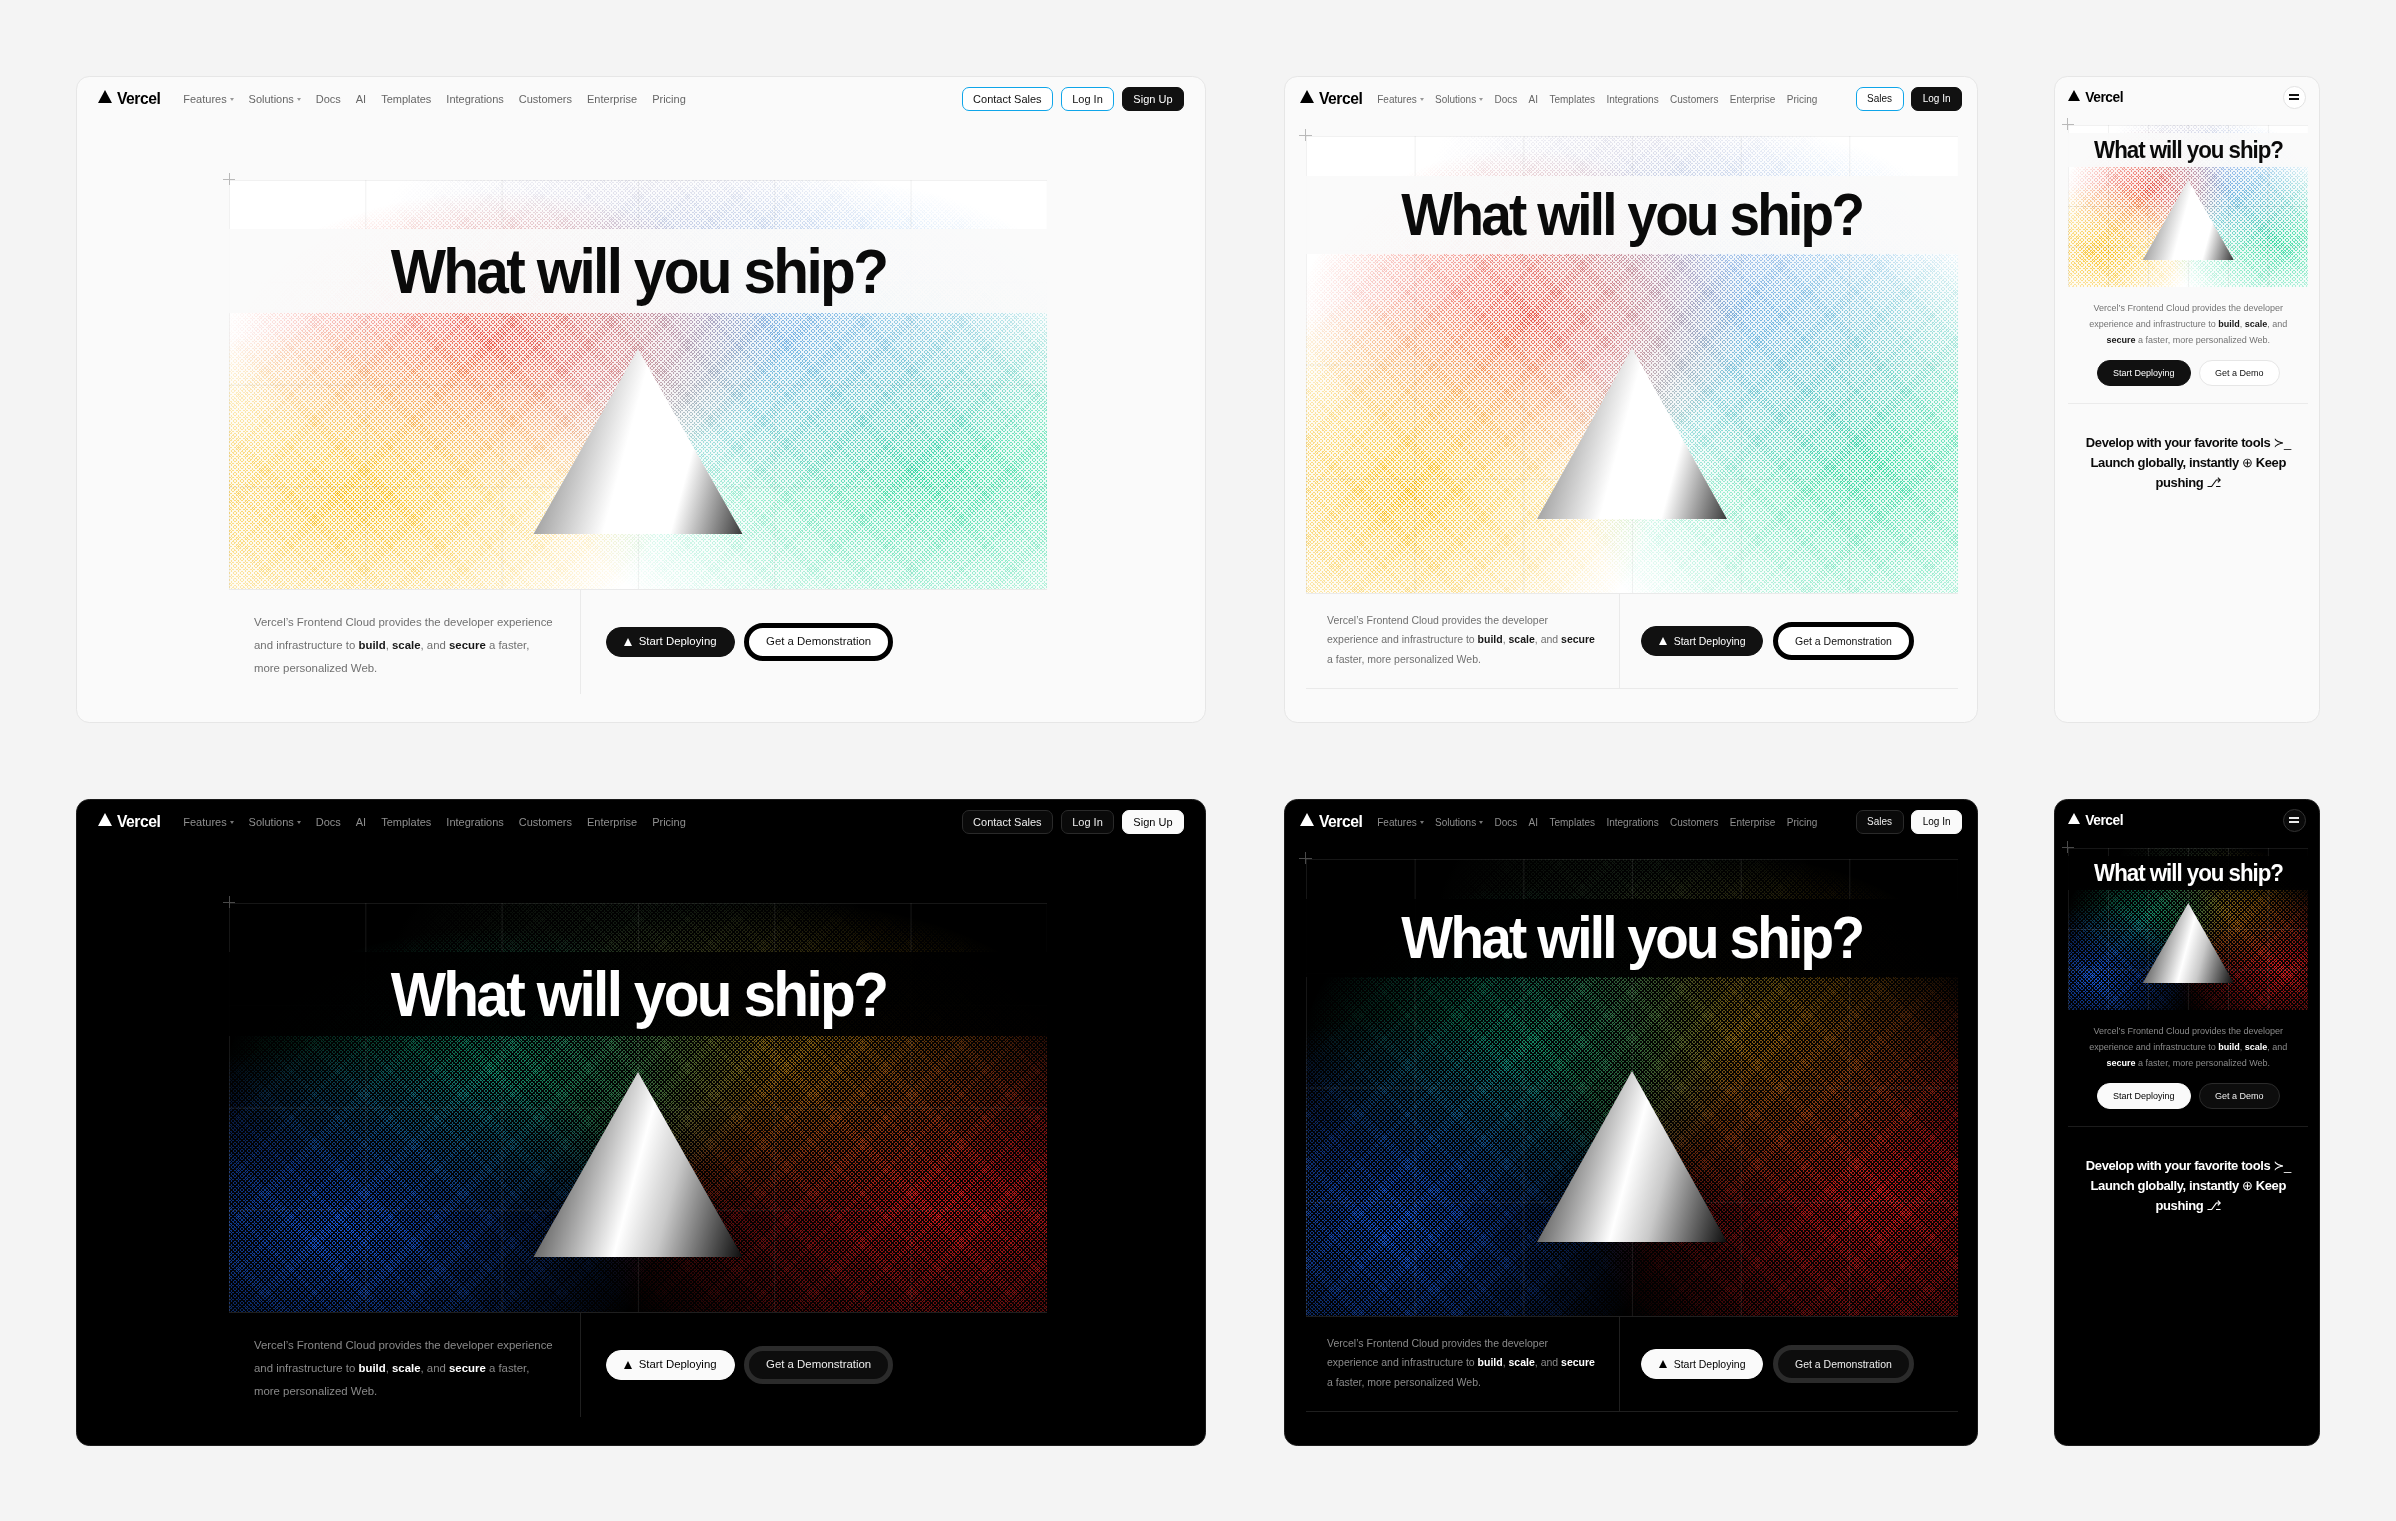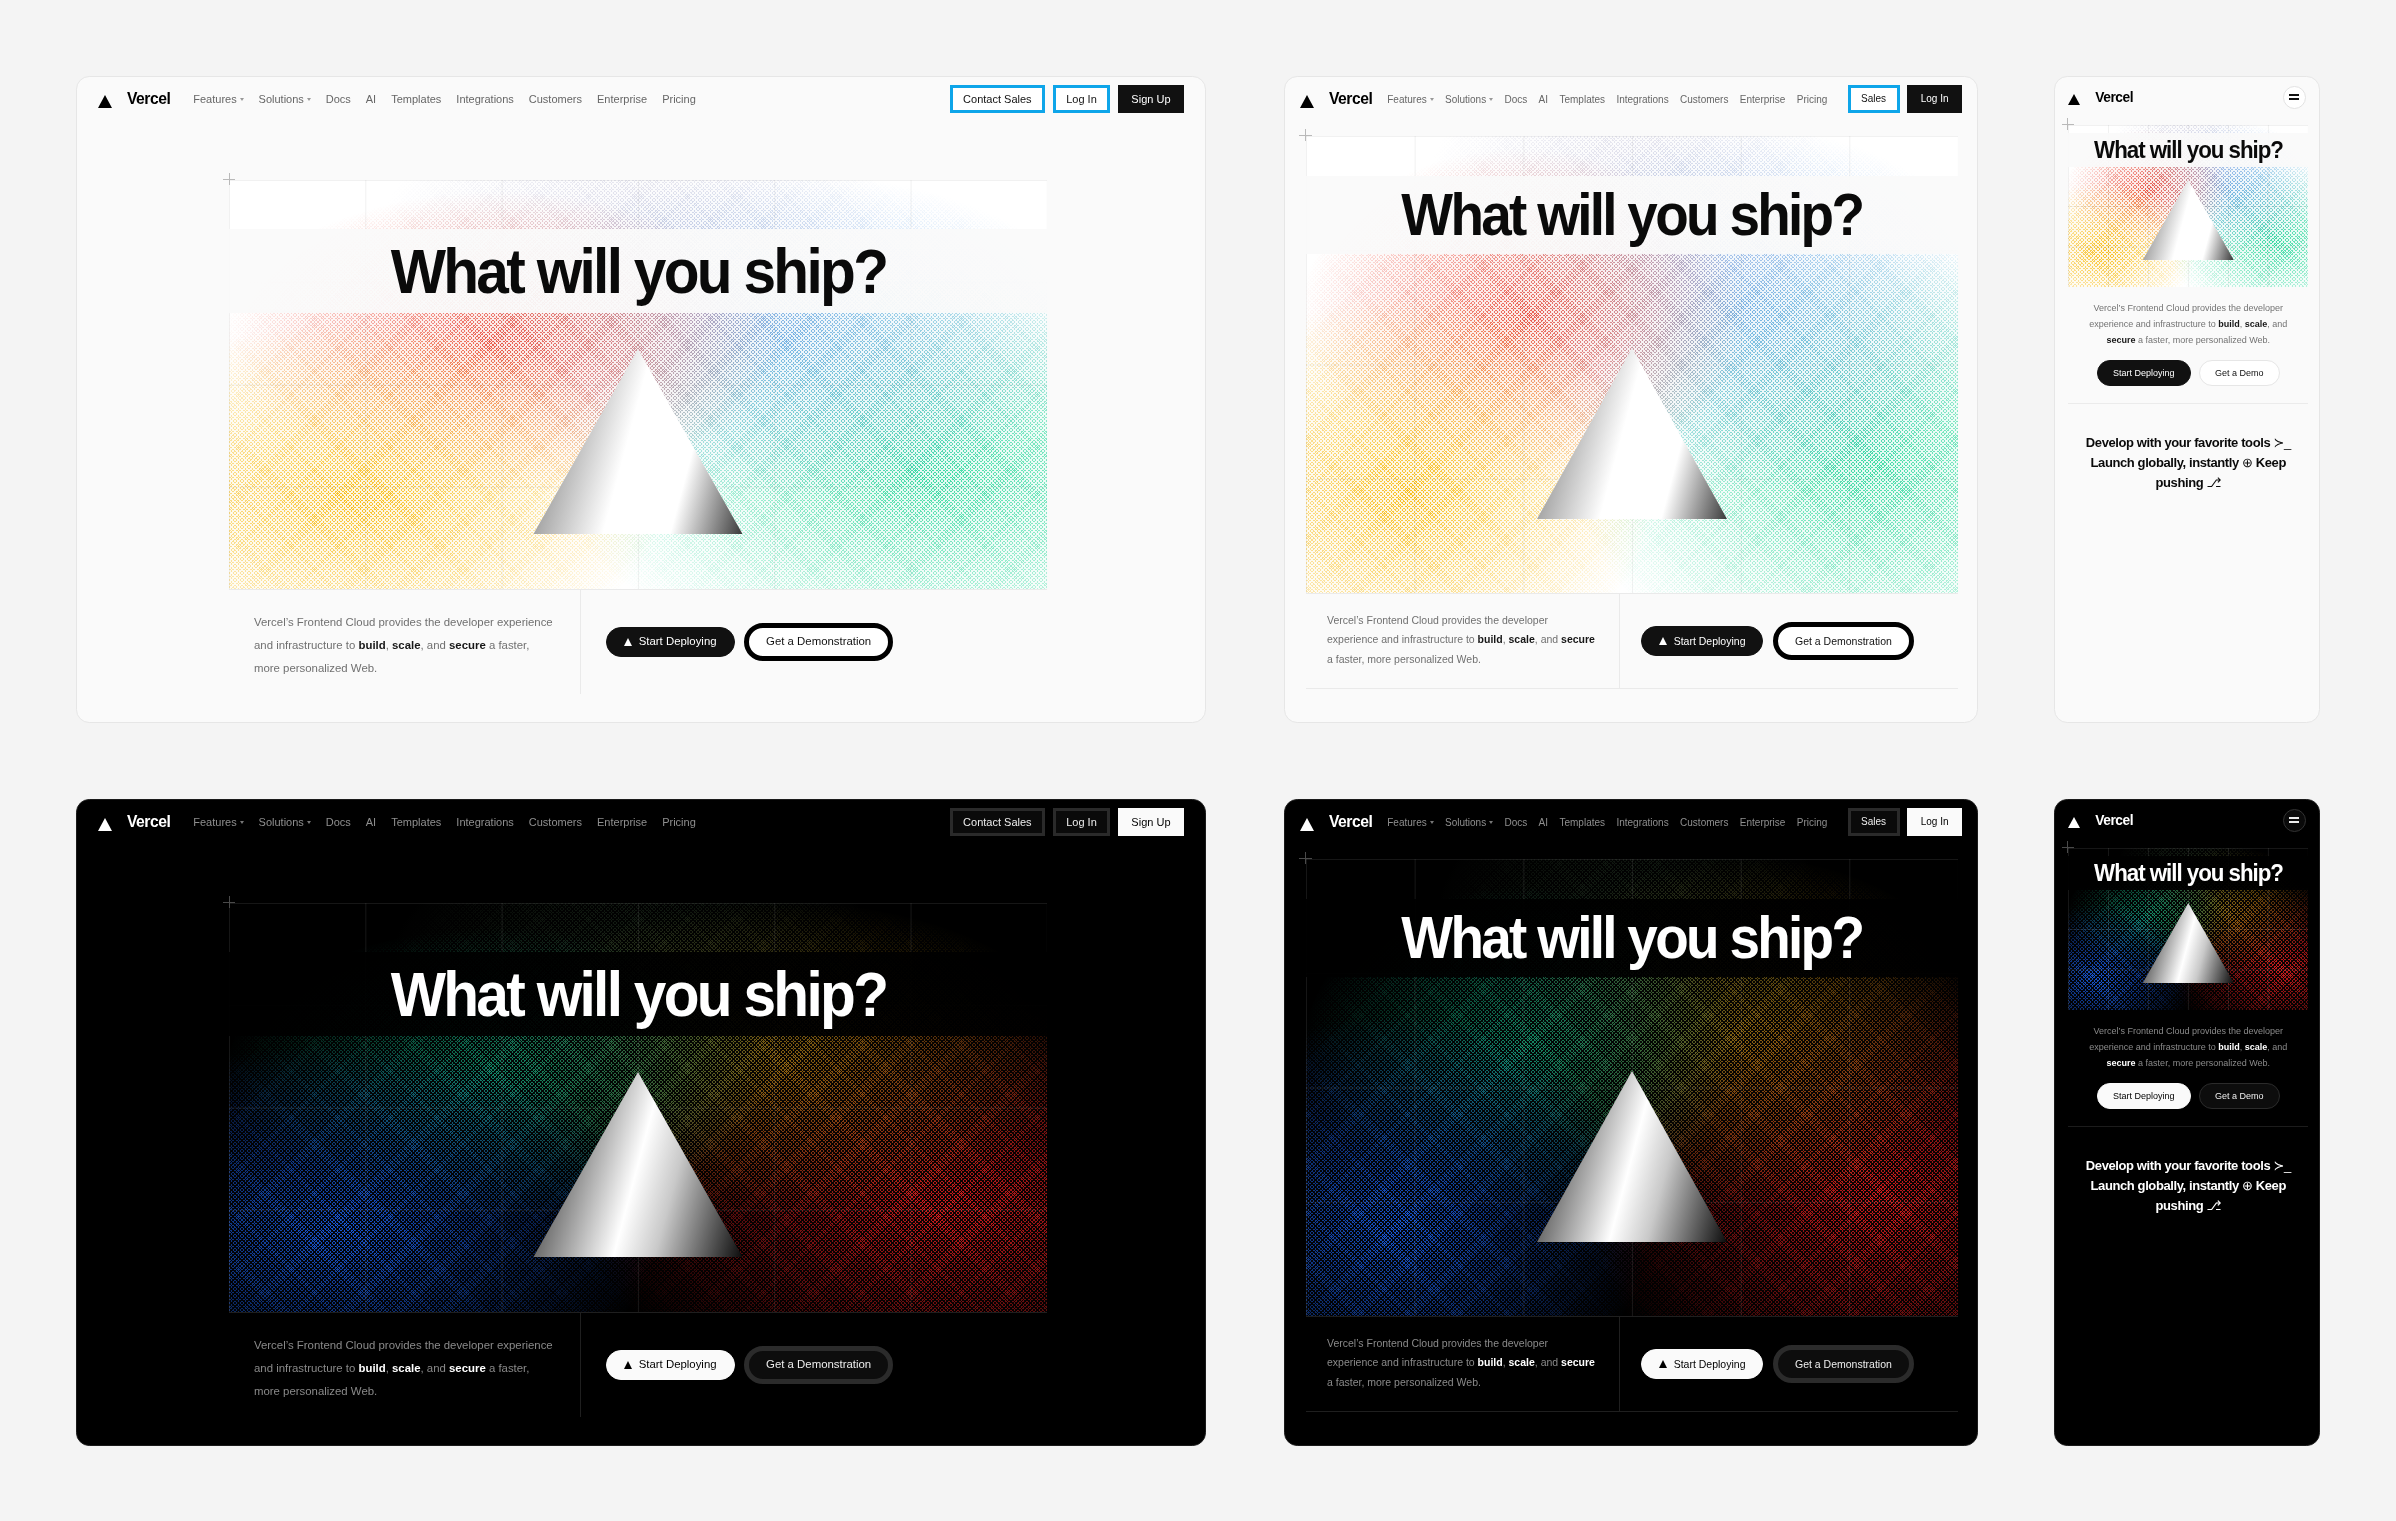--- a/index.html
+++ b/index.html
@@ -34,21 +34,21 @@
   
   .nav {
     display: flex;
     align-items: center;
     height: 44px;
     padding: 0 21px;
     gap: 0;
     position: relative;
     z-index: 5;
   }
-  .brand { display: flex; align-items: flex-end; gap: 15px; }
+  .brand { display: flex; align-items: flex-start; gap: 5px; }
   .brand-tri {
     width: 0; height: 0;
     border-left: 7.6px solid transparent;
     border-right: 7.6px solid transparent;
     border-bottom: 13.3px solid #000;
   }
   .dark .brand-tri { border-bottom-color: #fff; }
   .brand-name {
     font-size: 15.7px;
     font-weight: 700;
@@ -75,25 +75,25 @@
     border-top: 3.8px solid #999;
     margin-top: 1px;
   }
   .dark .caret { border-top-color: #777; }
 
   .nav-spacer { flex: 1; }
   .nav-actions { display: flex; align-items: center; gap: 7.6px; }
 
   .btn {
     font-size: 11px;
-    border-radius: 0;
+    border-radius: 7px;
     padding: 5.7px 10.5px;
     white-space: nowrap;
     cursor: pointer;
-    border: 3px solid #0ea5e9;
+    border: 1px solid #0ea5e9;
     background: #fff;
     color: #111;
     line-height: 1;
   }
   .dark .btn { background: #0a0a0a; border-color: #2a2a2a; color: #ededed; }
   .btn.primary { background: #111; color: #fff; border-color: #111; }
   .dark .btn.primary { background: #fafafa; color: #000; border-color: #fafafa; }
 
   .hamburger {
     width: 23px; height: 23px;

